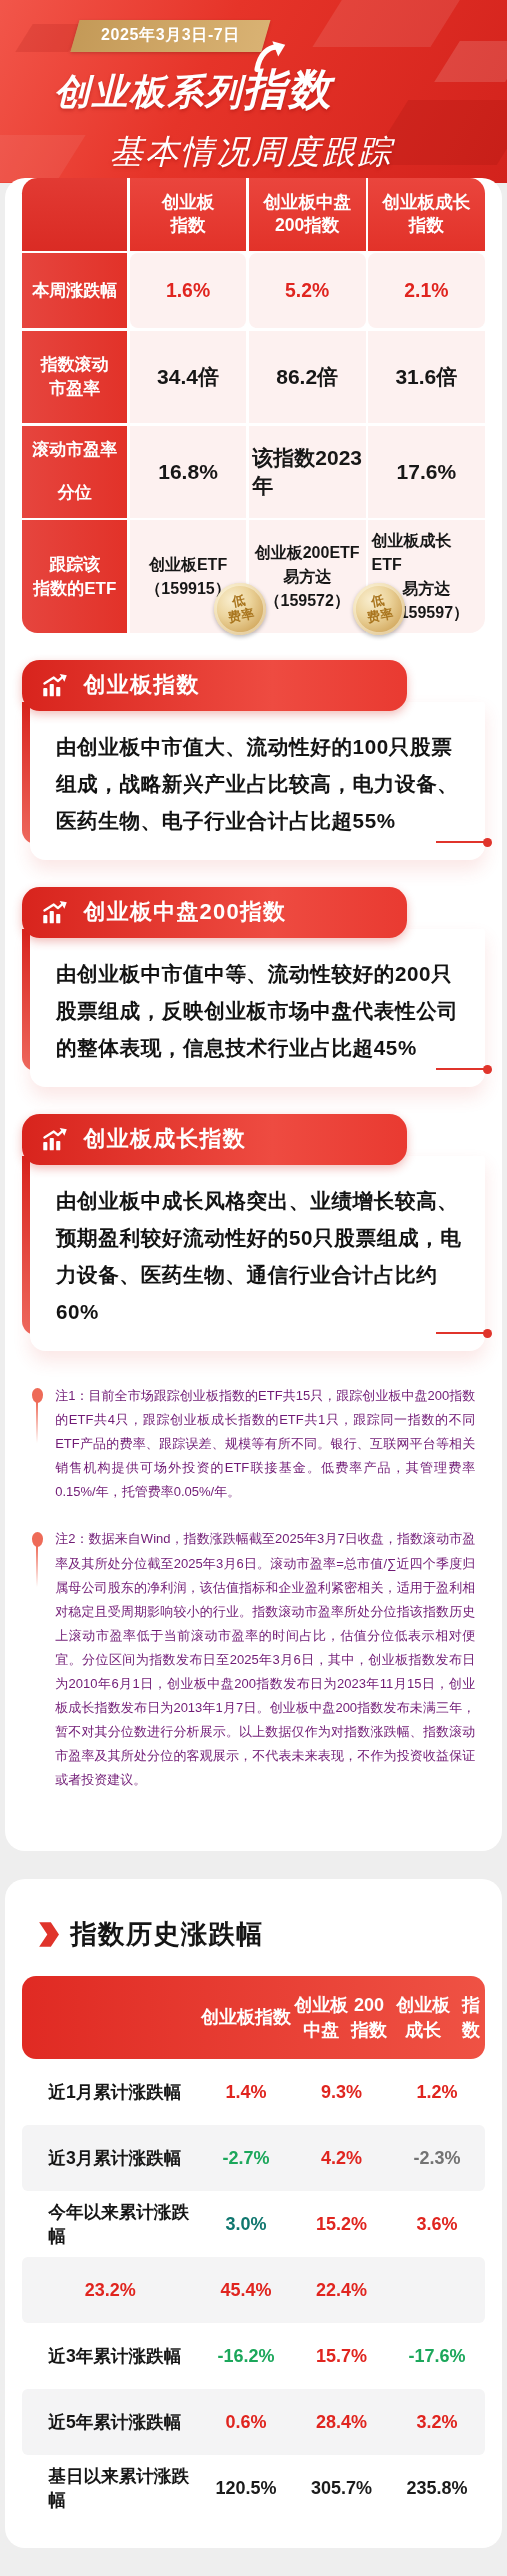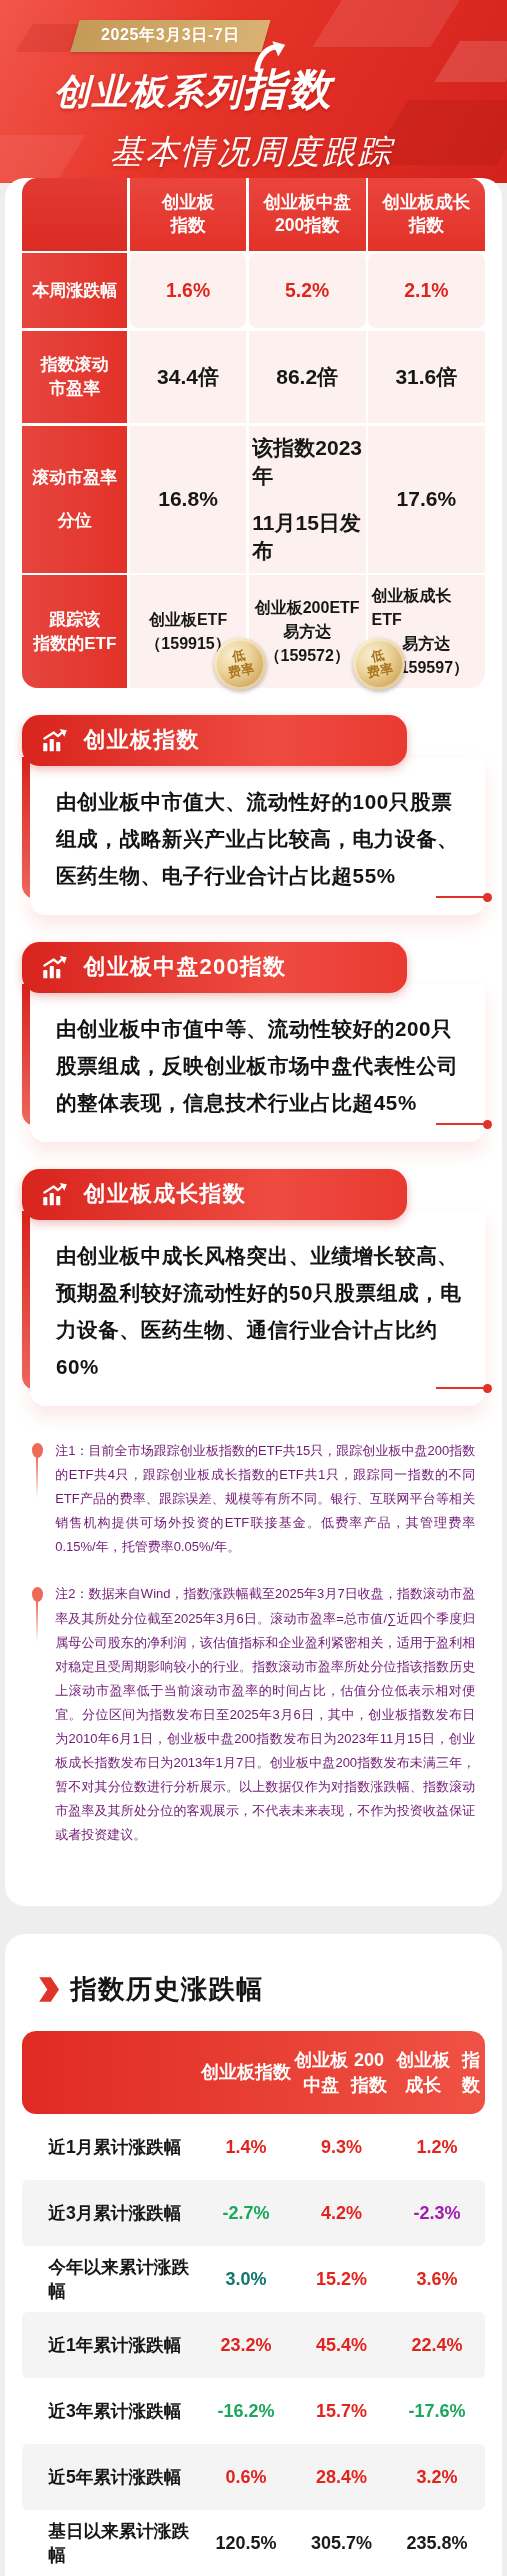--- a/index.html
+++ b/index.html
@@ -170,21 +170,20 @@
         </div>
         <div class="cell lbl row3">
           <div>滚动市盈率</div>
           <div>分位</div>
         </div>
         <div class="cell val v-dark row3">
           <div>16.8%</div>
         </div>
         <div class="cell val v-dark row3">
           <div>该指数2023年</div>
-          <div>11月15日发布</div>
         </div>
         <div class="cell val v-dark row3">
           <div>17.6%</div>
         </div>
         <div class="cell lbl row4 lblB">
           <div>跟踪该</div>
           <div>指数的ETF</div>
         </div>
         <div class="cell val v-small row4">
           <div>创业板ETF</div>
@@ -295,30 +294,29 @@
         <div class="t2-grid trow">
           <div class="cell rl">近1月累计涨跌幅</div>
           <div class="cell" style="color: rgb(224, 37, 31);">1.4%</div>
           <div class="cell" style="color: rgb(224, 37, 31);">9.3%</div>
           <div class="cell" style="color: rgb(224, 37, 31);">1.2%</div>
         </div>
         <div class="t2-grid trow alt">
           <div class="cell rl">近3月累计涨跌幅</div>
           <div class="cell" style="color: rgb(28, 167, 91);">-2.7%</div>
           <div class="cell" style="color: rgb(224, 37, 31);">4.2%</div>
-          <div class="cell" style="color: #a21caf;">-2.3%</div>
+          <div class="cell" style="color: #737373;">-2.3%</div>
         </div>
         <div class="t2-grid trow">
           <div class="cell rl">今年以来累计涨跌幅</div>
           <div class="cell" style="color: #0f766e;">3.0%</div>
           <div class="cell" style="color: rgb(224, 37, 31);">15.2%</div>
           <div class="cell" style="color: rgb(224, 37, 31);">3.6%</div>
         </div>
         <div class="t2-grid trow alt">
-          <div class="cell rl">近1年累计涨跌幅</div>
           <div class="cell" style="color: rgb(224, 37, 31);">23.2%</div>
           <div class="cell" style="color: rgb(224, 37, 31);">45.4%</div>
           <div class="cell" style="color: rgb(224, 37, 31);">22.4%</div>
         </div>
         <div class="t2-grid trow">
           <div class="cell rl">近3年累计涨跌幅</div>
           <div class="cell" style="color: rgb(28, 167, 91);">-16.2%</div>
           <div class="cell" style="color: rgb(224, 37, 31);">15.7%</div>
           <div class="cell" style="color: rgb(28, 167, 91);">-17.6%</div>
         </div>

